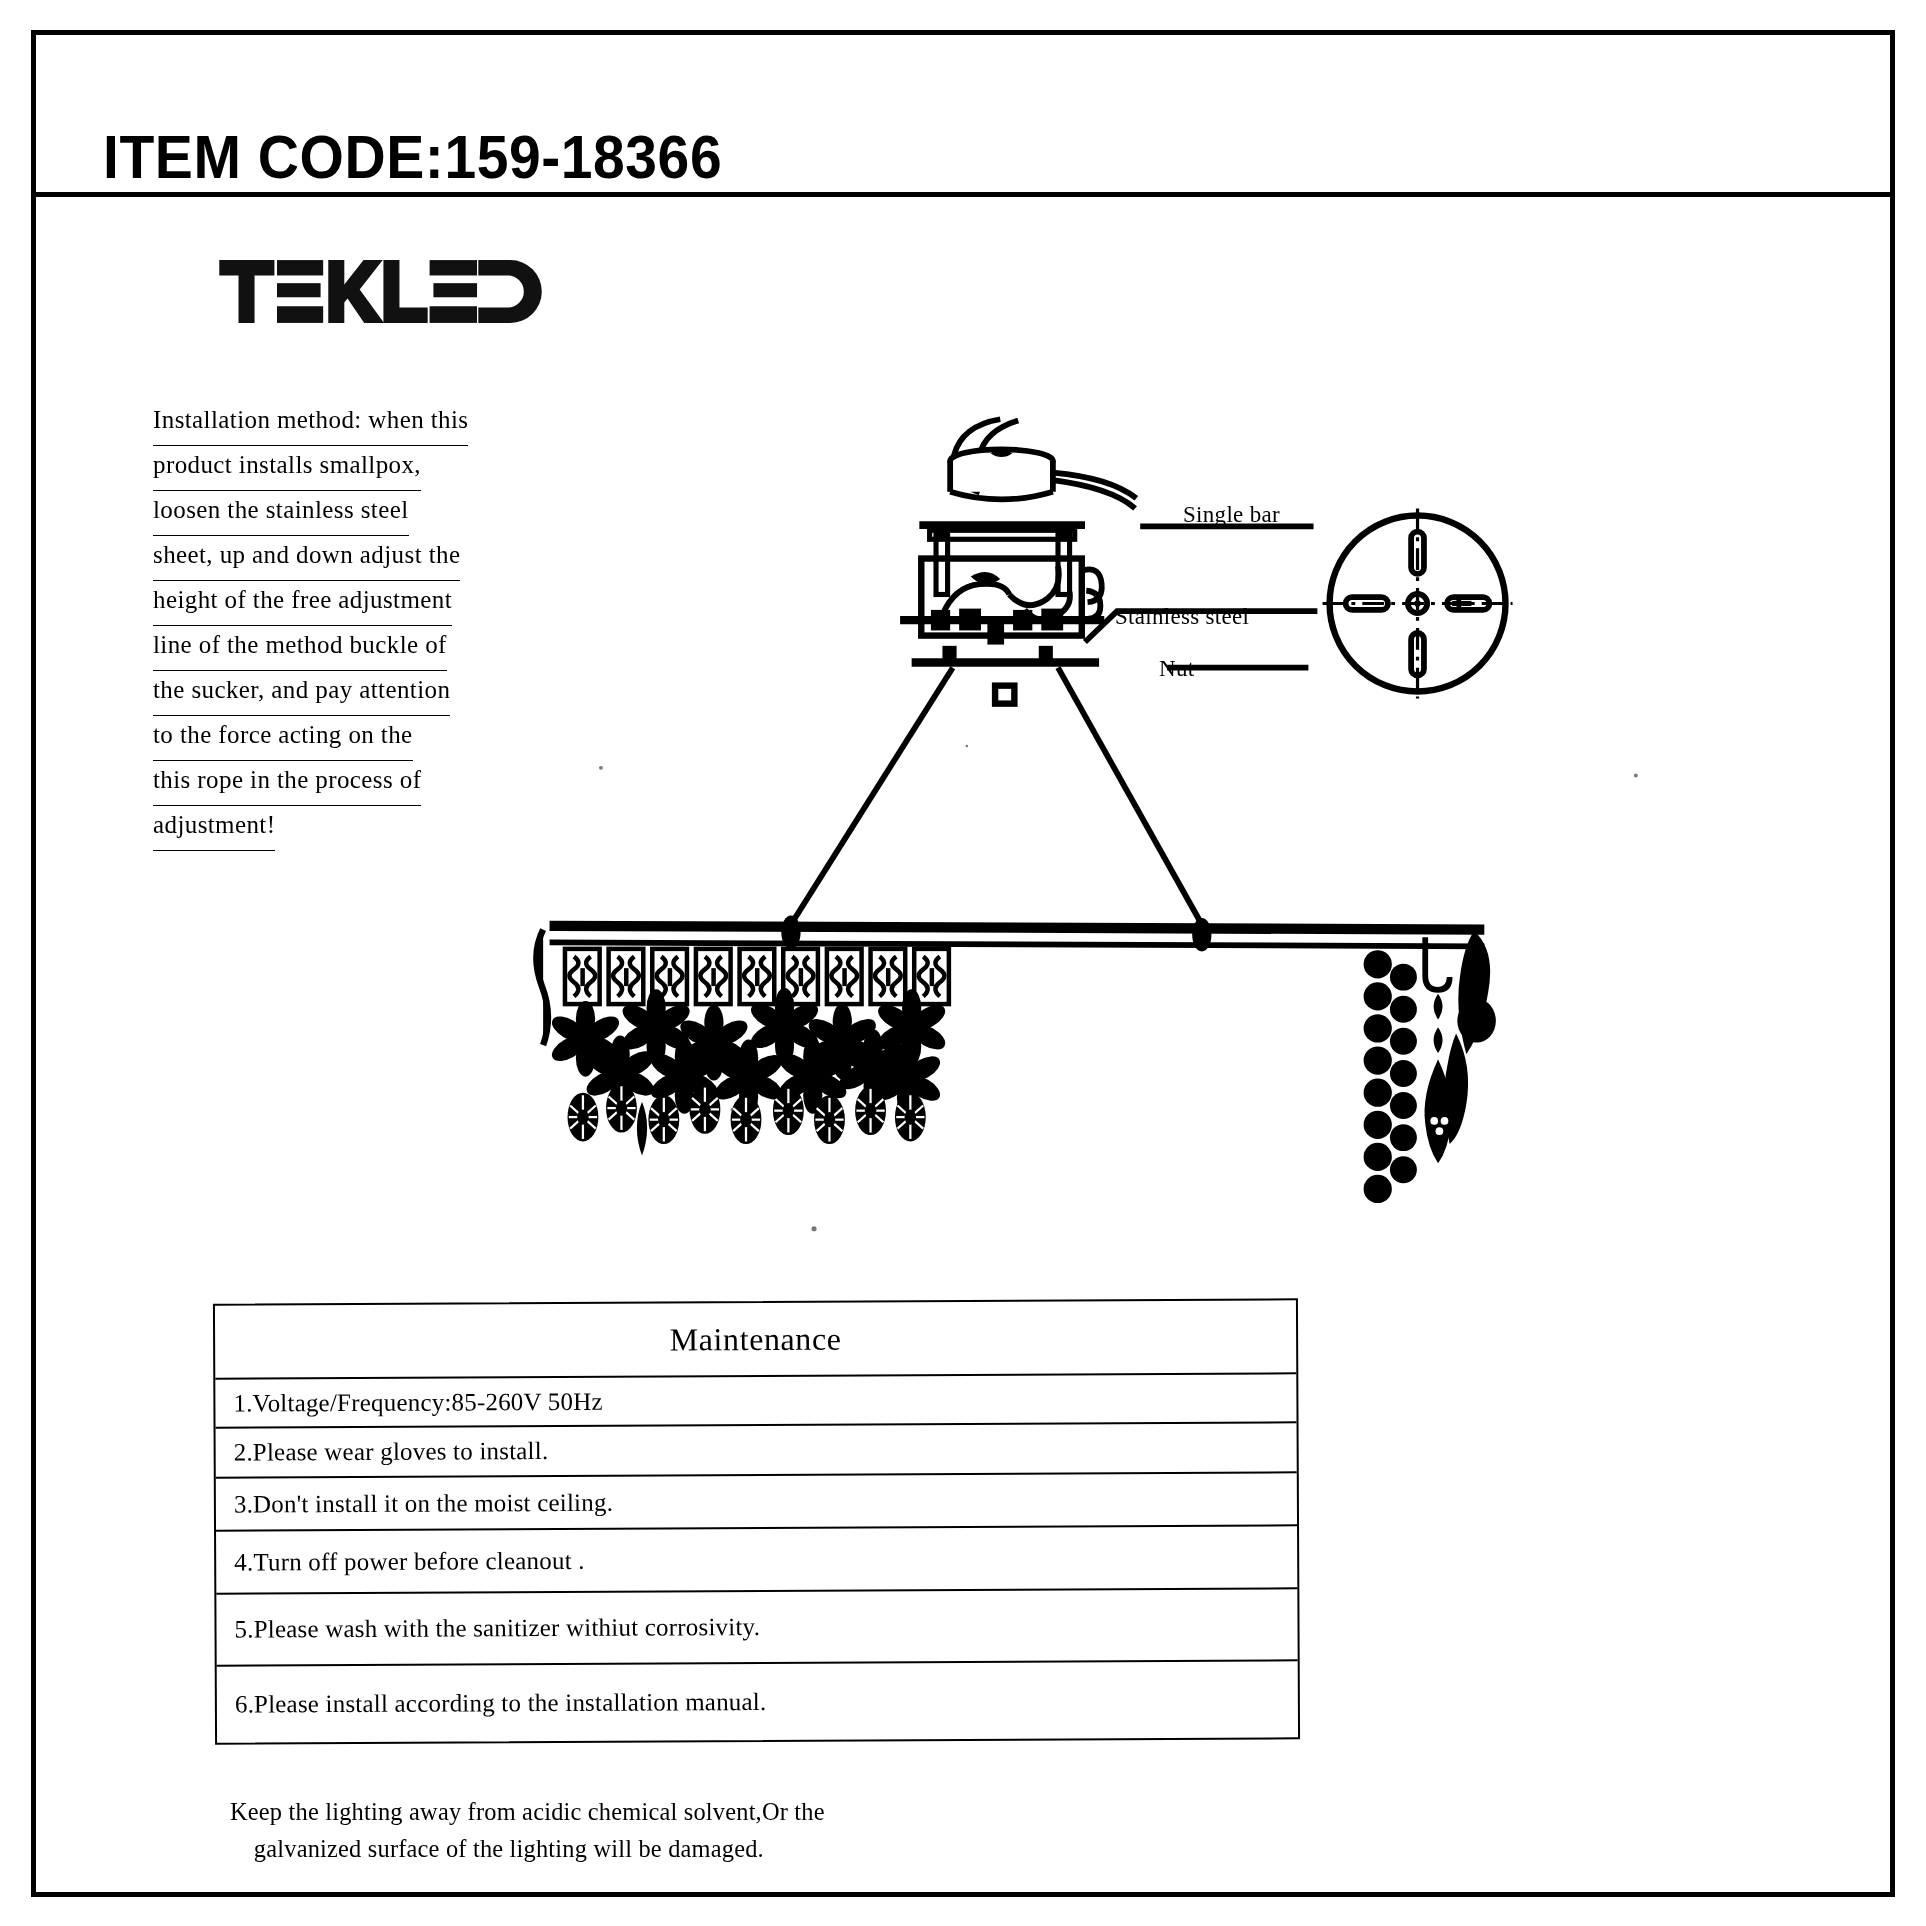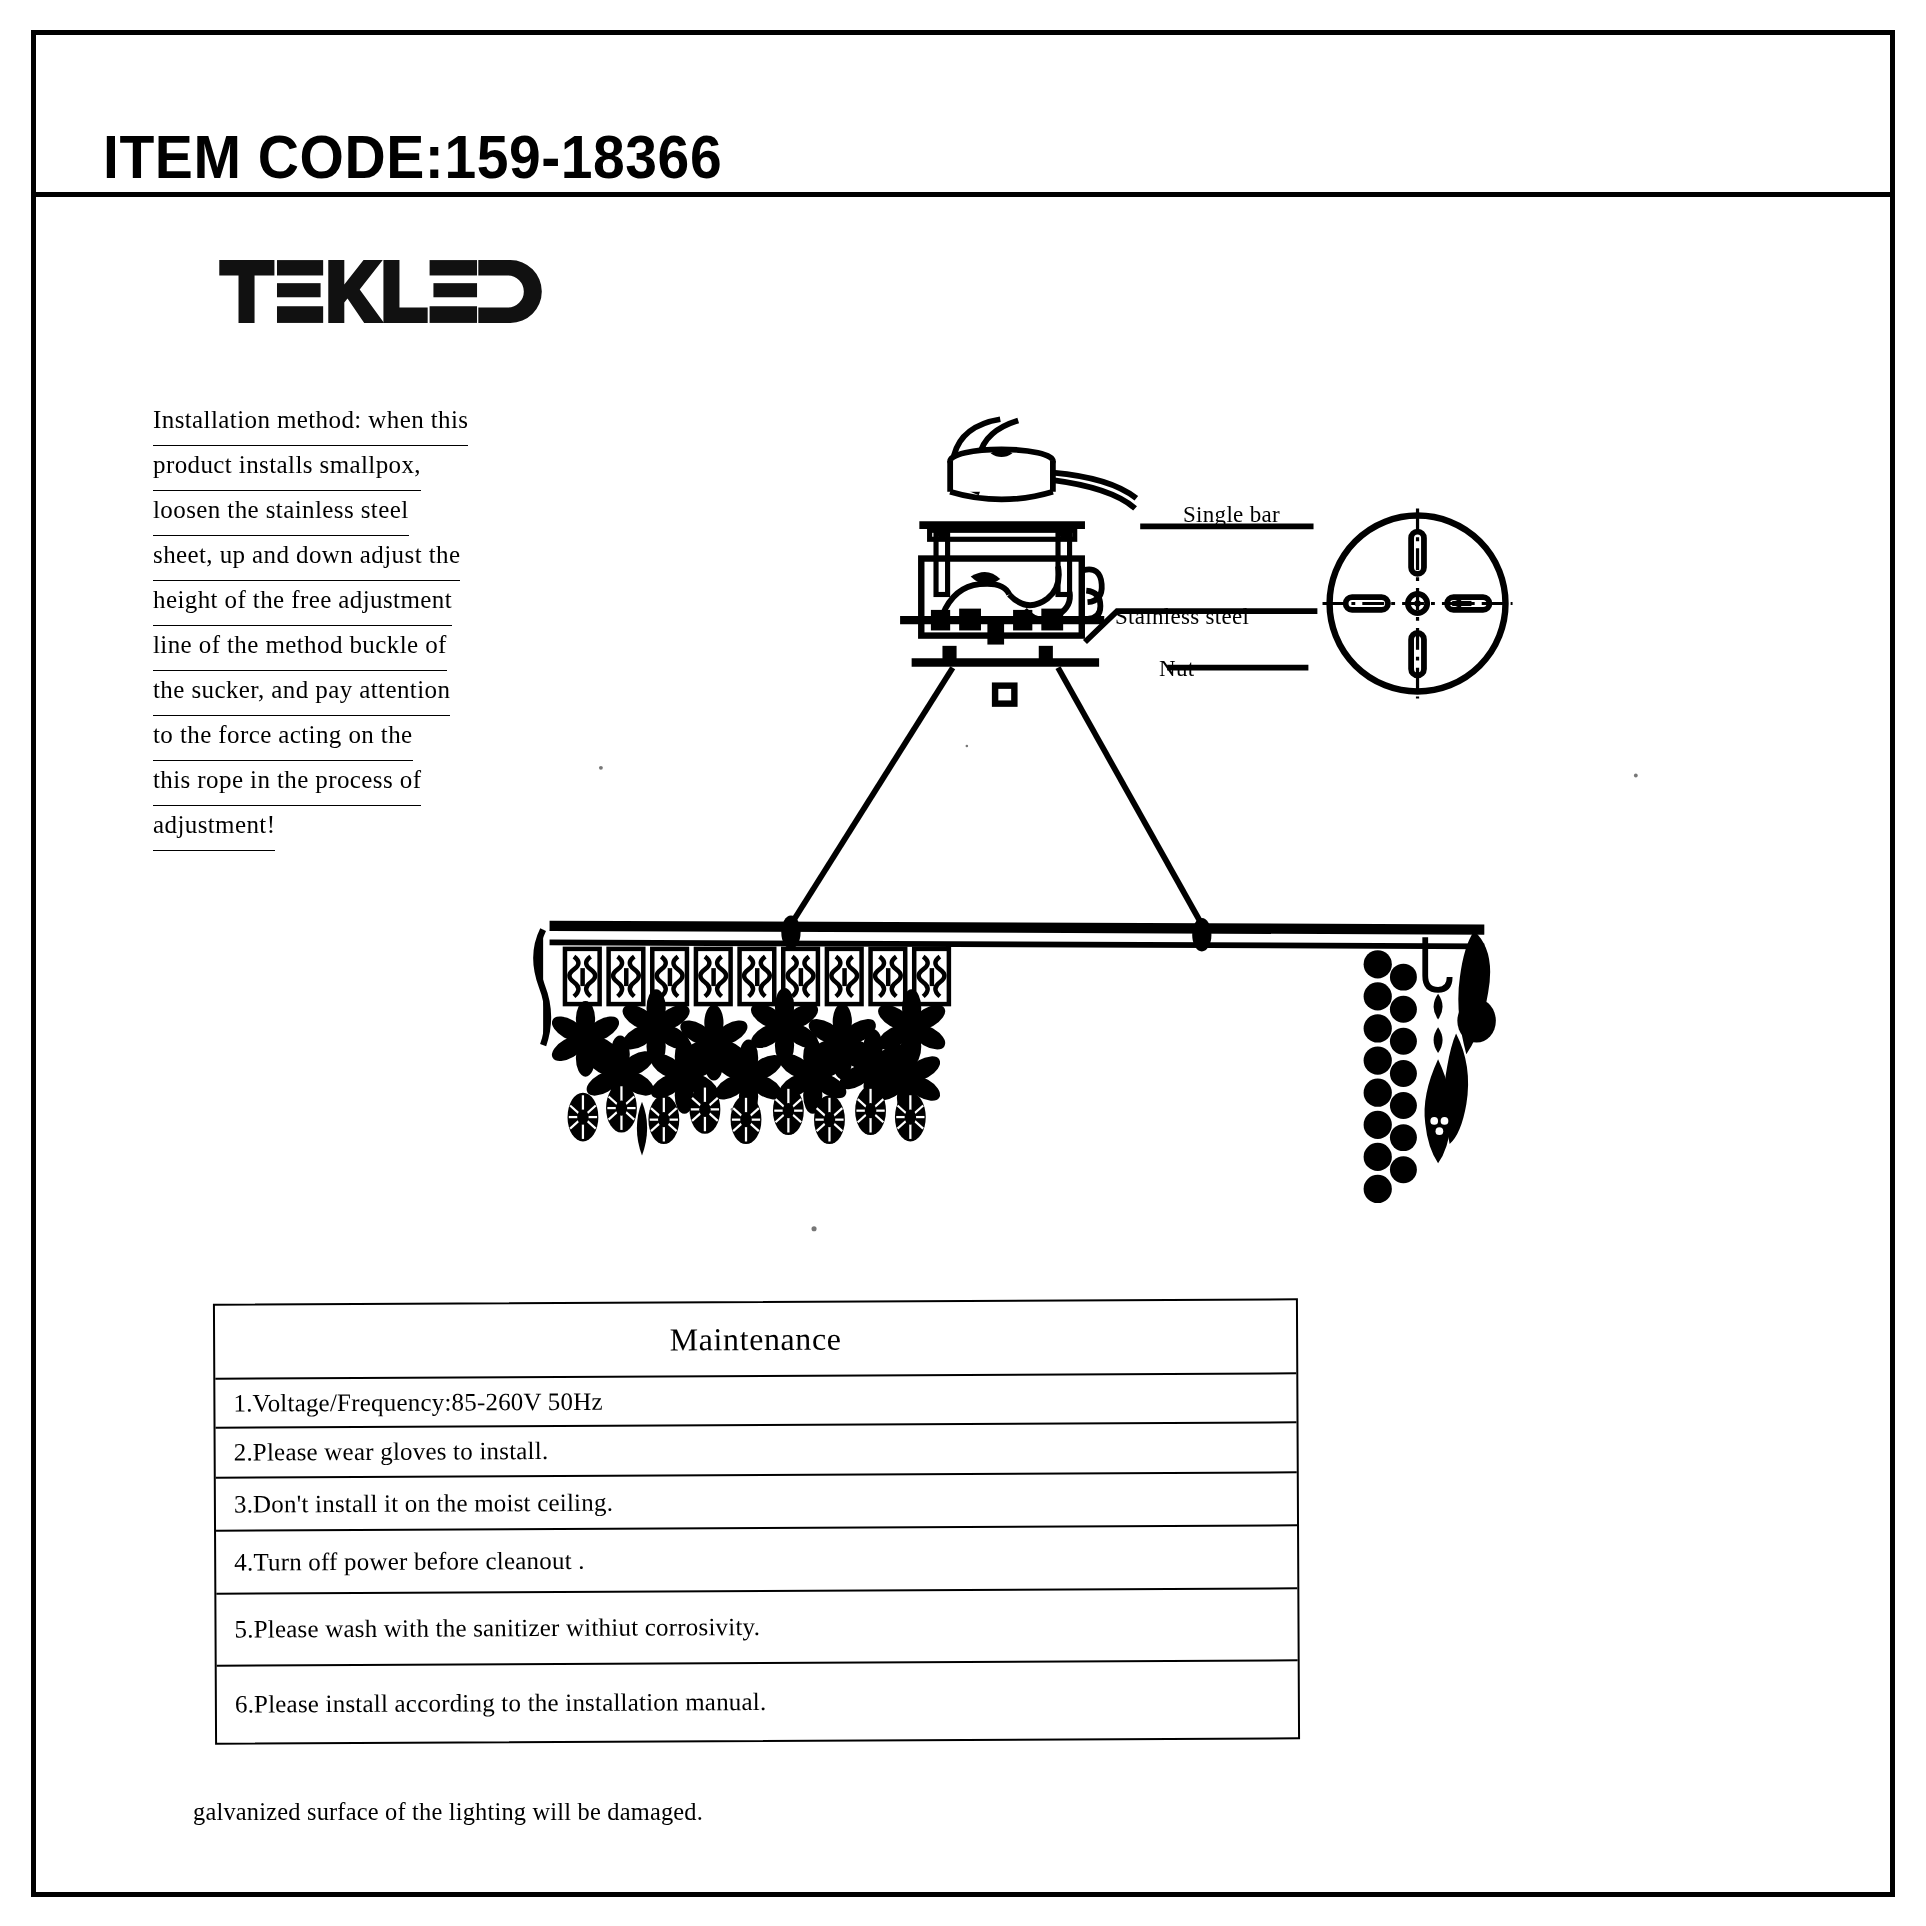--- a/index.html
+++ b/index.html
@@ -132,21 +132,21 @@
   
   #footer-note {
     position: absolute;
     left: 193px; top: 1793px;
     font-size: 24.4px;
     line-height: 37px;
     letter-spacing: 0.2px;
     font-family: "Liberation Serif", "DejaVu Serif", serif;
   }
   #footer-note .fl1 { display:block; padding-left: 37px; }
-  #footer-note .fl2 { display:block; }
+  #footer-note .fl2 { display:block;text-align:center; }
 </style>
 </head>
 <body>
 
 <div id="page-frame">
 
   <div id="header-band">
     <div id="item-code">ITEM CODE:159-18366</div>
   </div>
 
@@ -416,15 +416,16 @@
   </div>
   <div class="maint-row h1">1.Voltage/Frequency:85-260V 50Hz</div>
   <div class="maint-row h2">2.Please wear gloves to install.</div>
   <div class="maint-row h3">3.Don't install it on the moist ceiling.</div>
   <div class="maint-row h4">4.Turn off power before cleanout .</div>
   <div class="maint-row h5">5.Please wash with the sanitizer withiut corrosivity.</div>
   <div class="maint-row h6">6.Please install according to the installation manual.</div>
 </div>
 
 <div id="footer-note">
+  <span class="fl1">Keep the lighting away from acidic chemical solvent,Or the</span>
   <span class="fl2">galvanized surface of the lighting will be damaged.</span>
 </div>
 
 
 </body></html>

